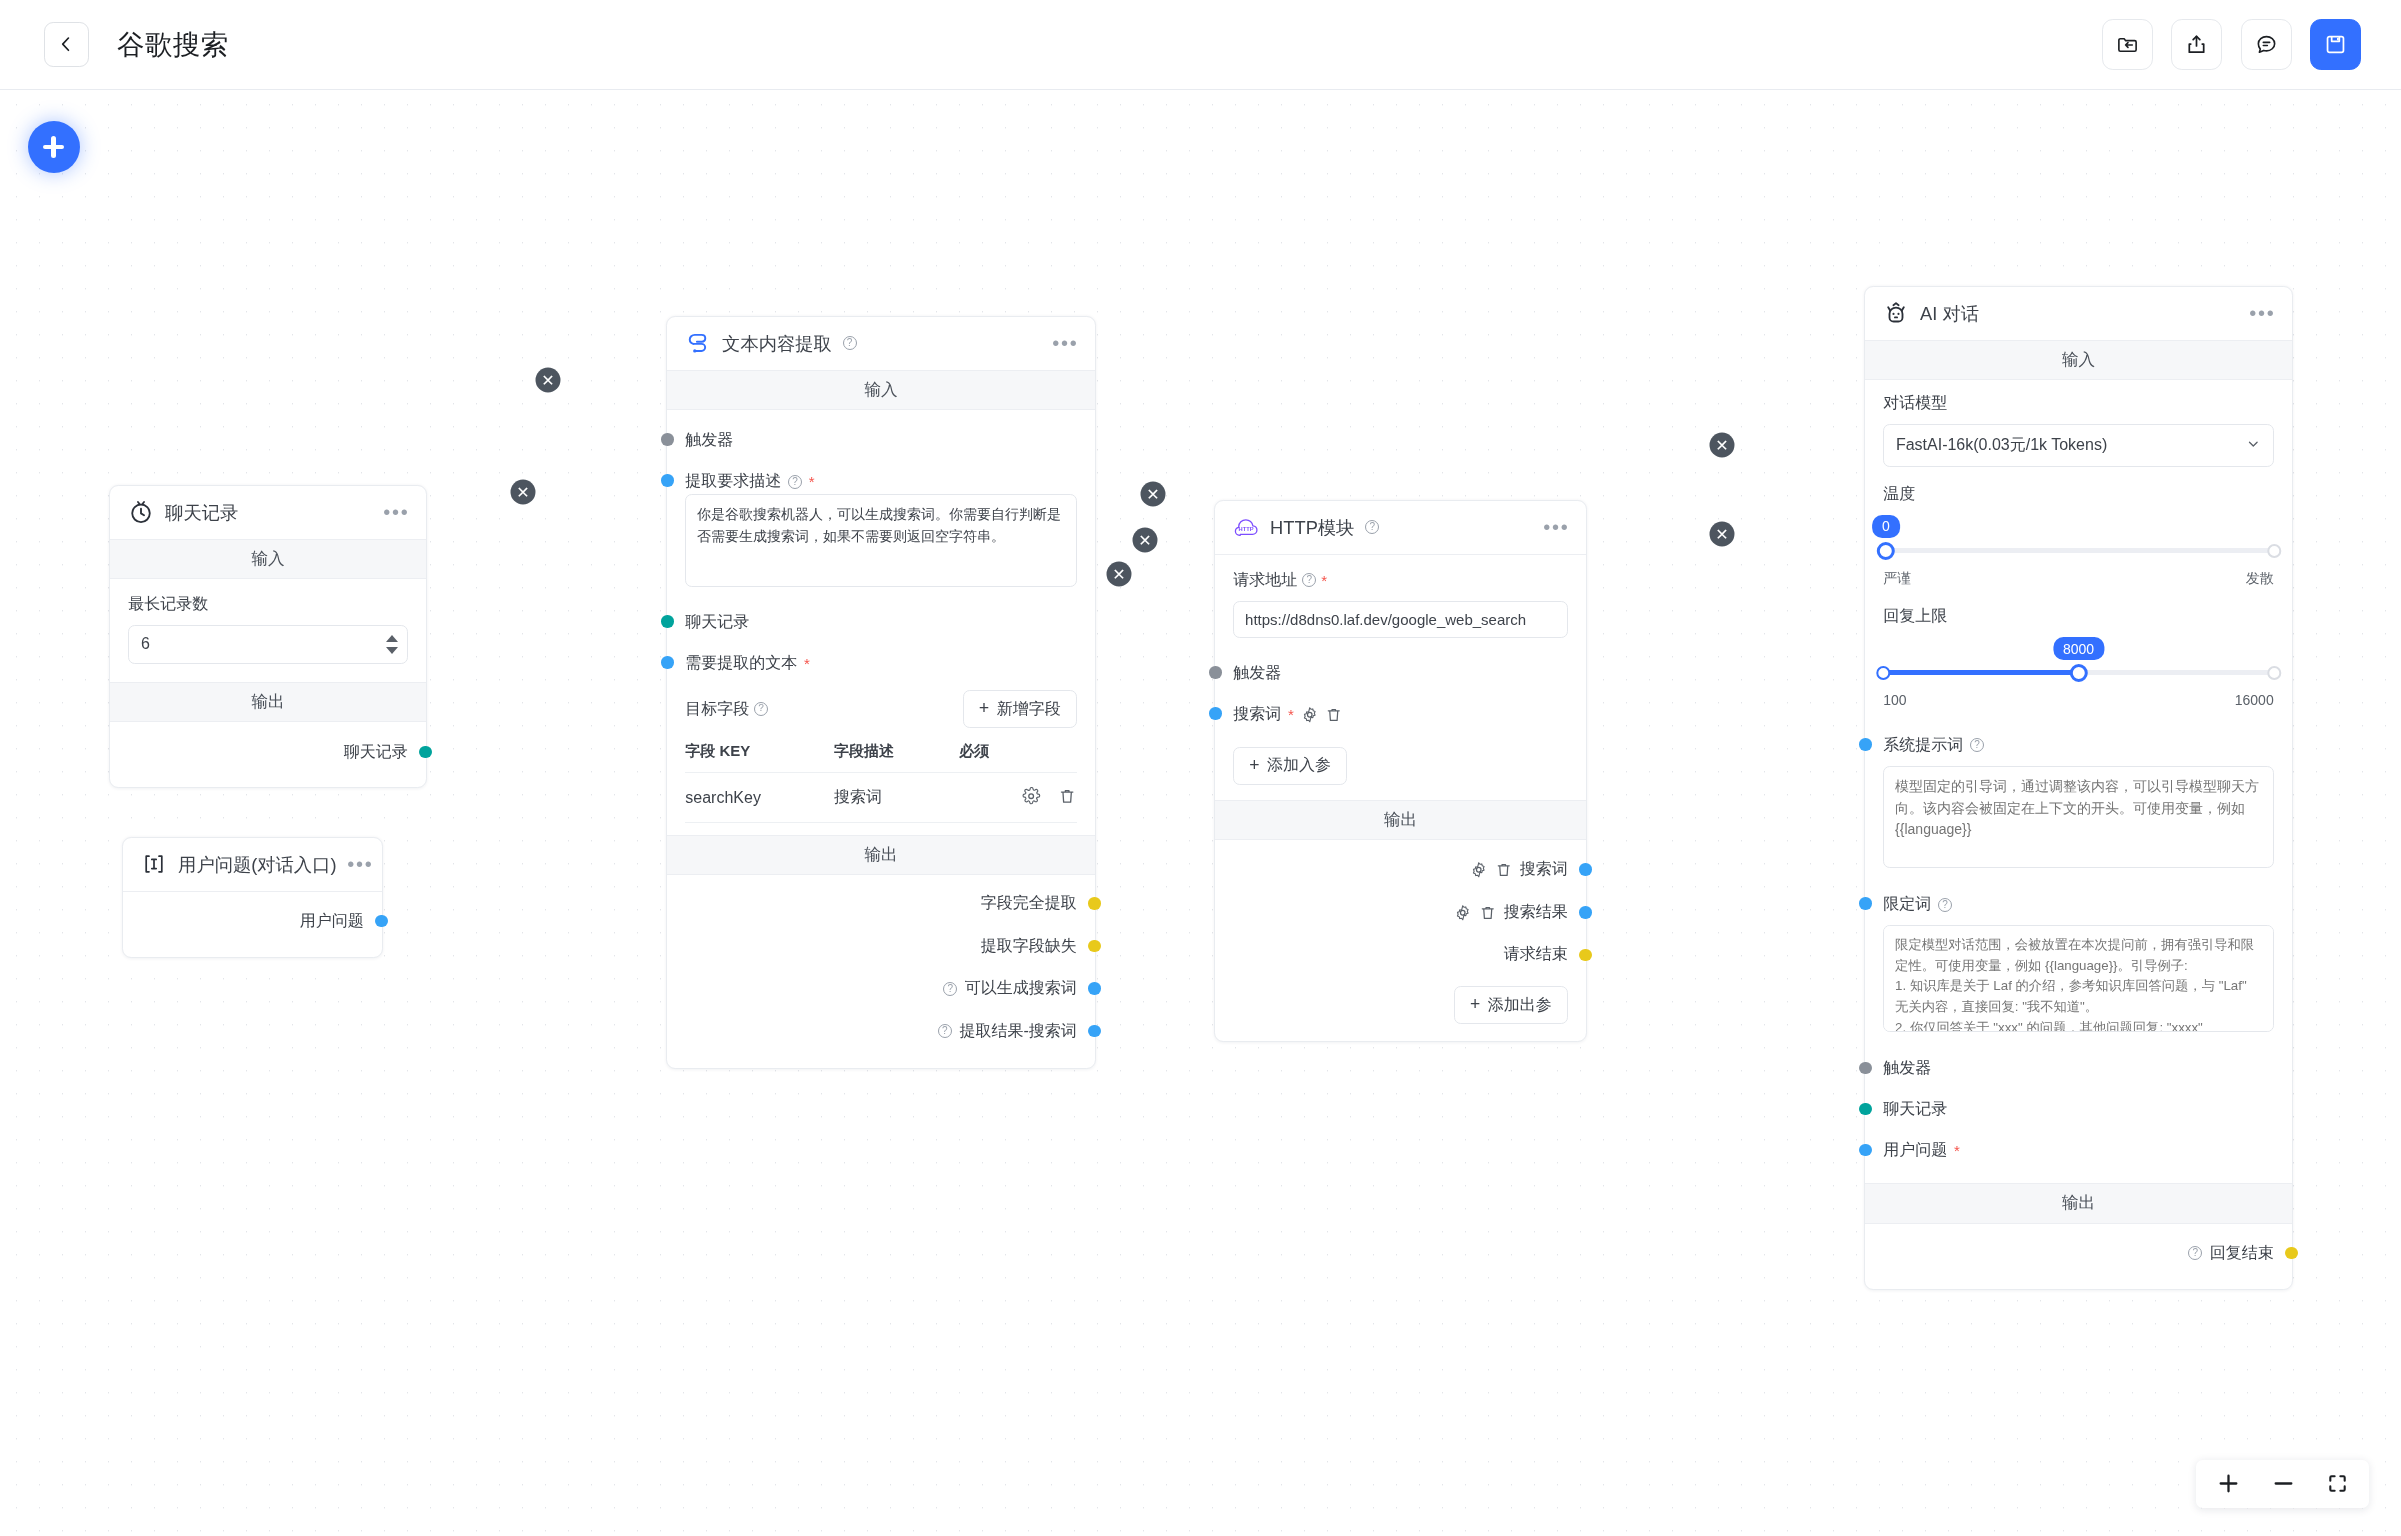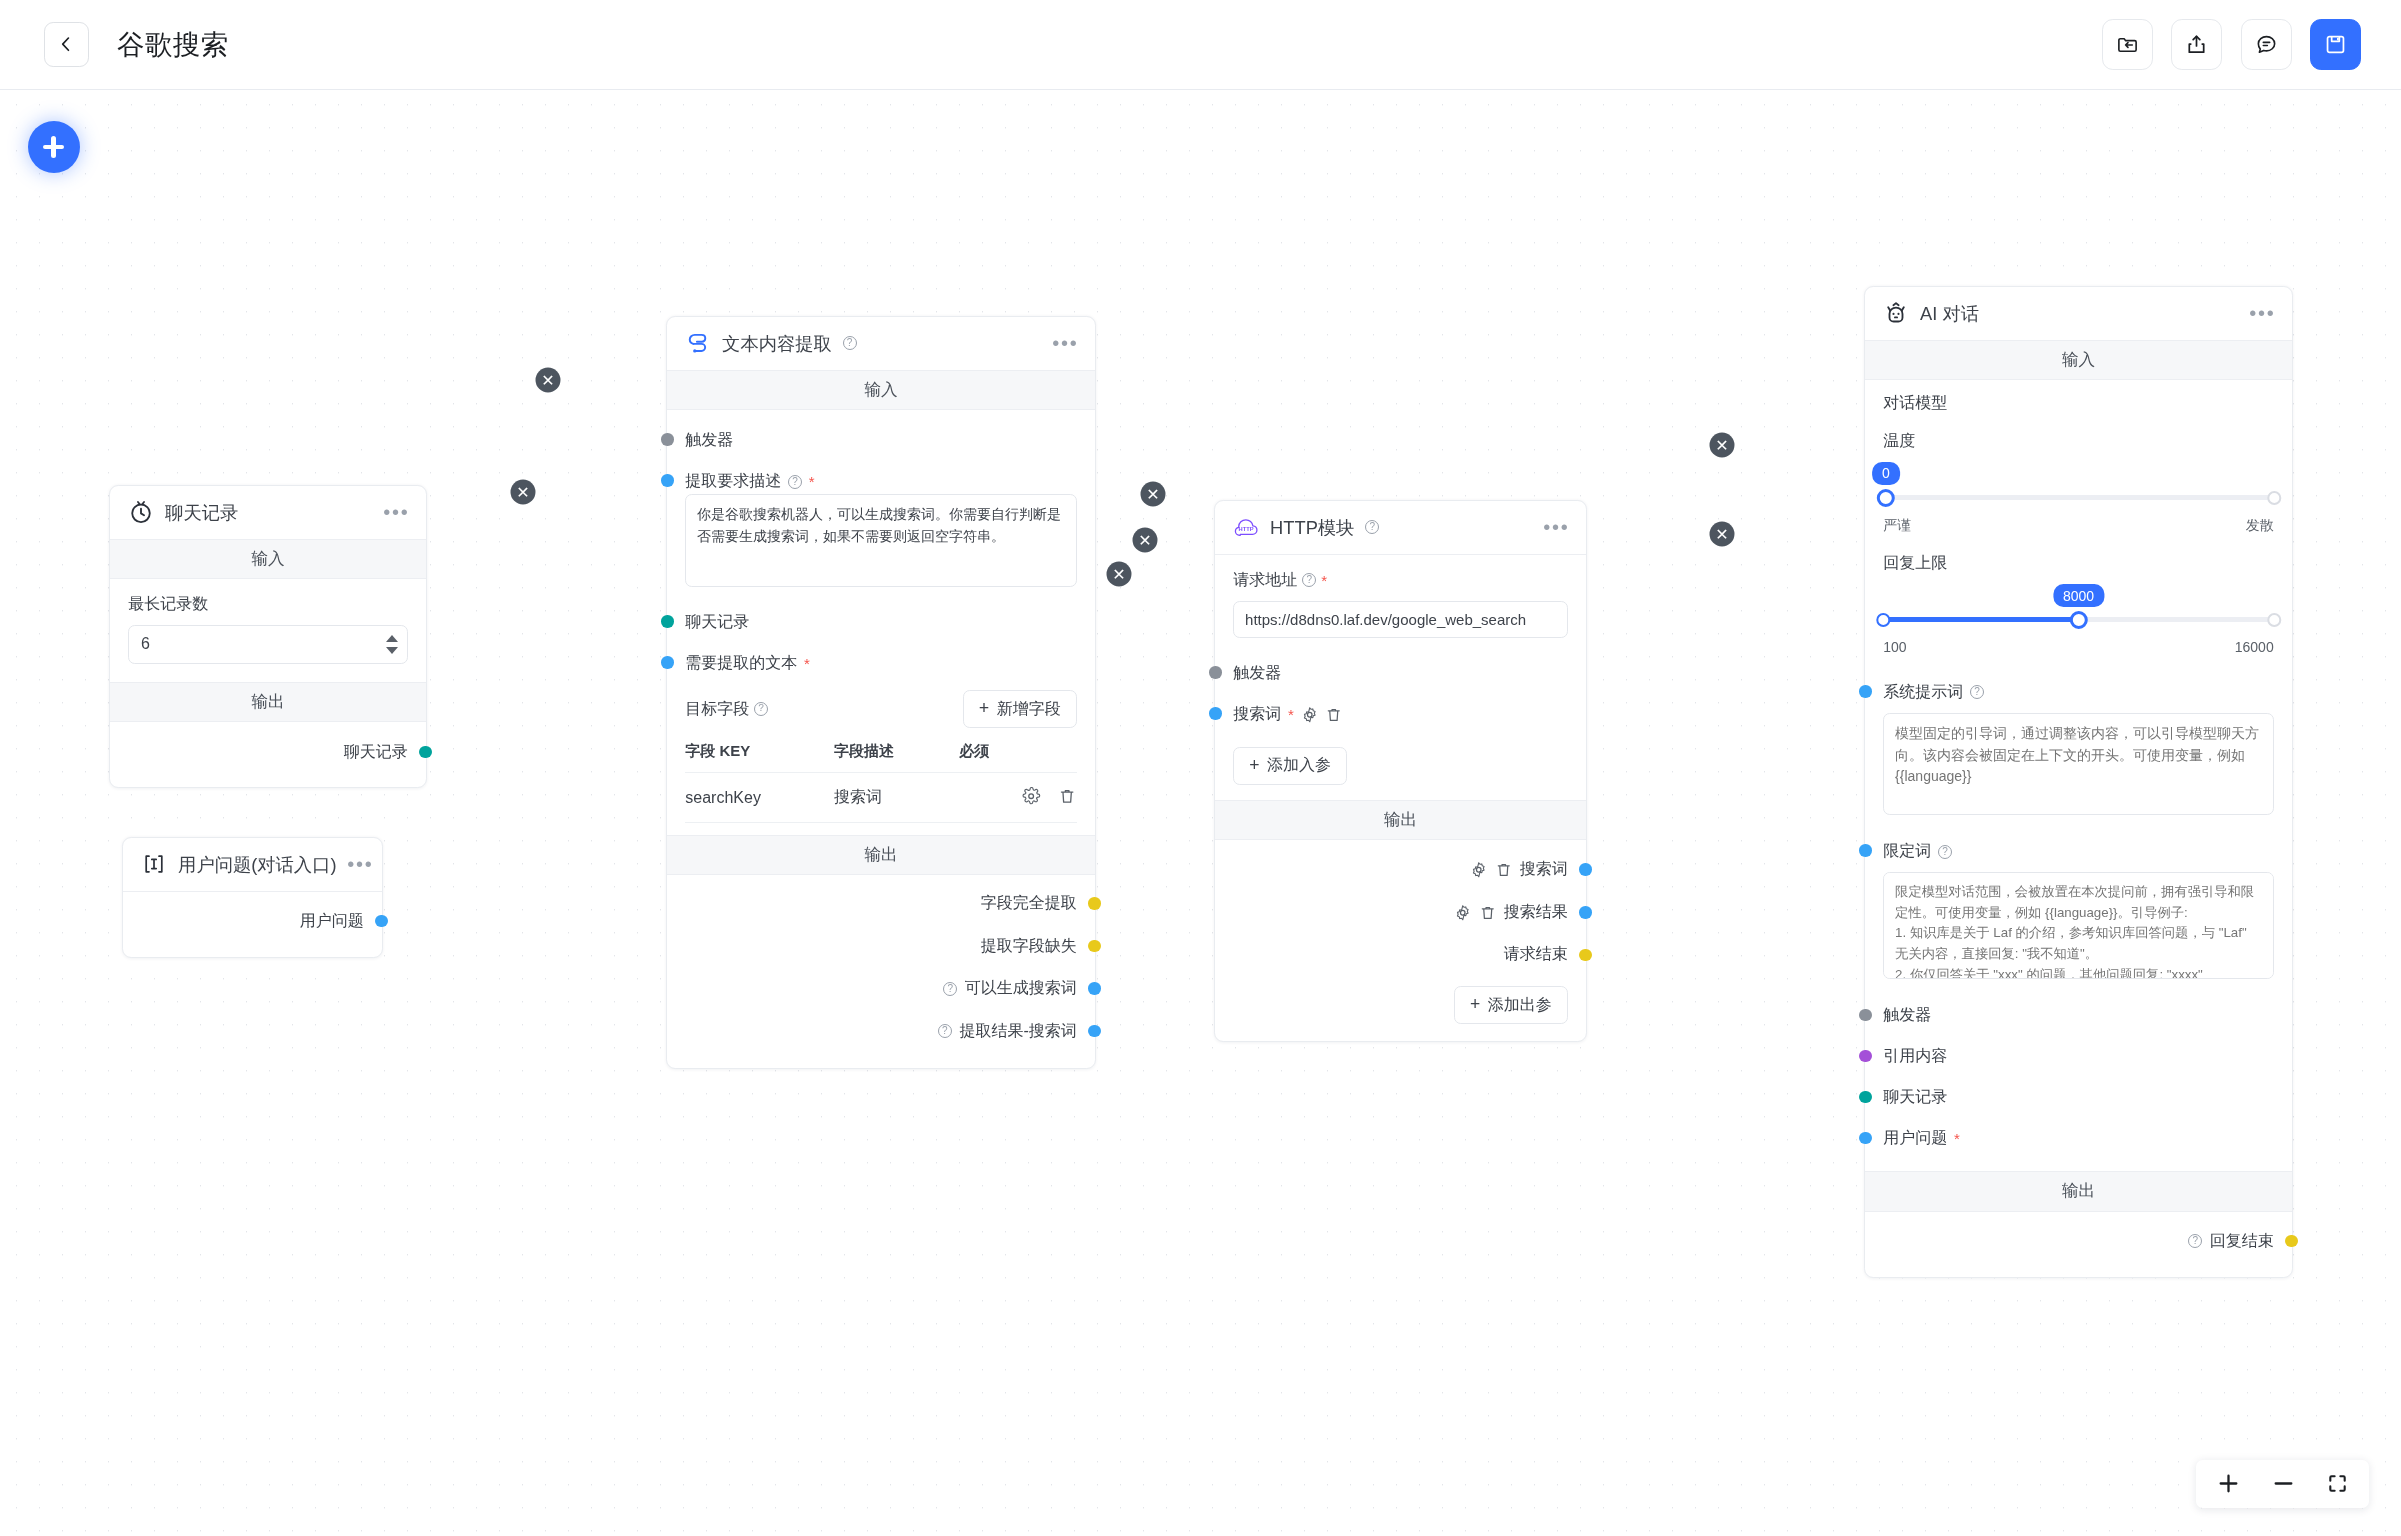--- a/index.html
+++ b/index.html
@@ -538,20 +538,28 @@
             <circle cx="14.3" cy="12.4" r="1" fill="#2b3039"></circle>
             <path d="M11 15.6h2" stroke="#2b3039" stroke-width="1.7" stroke-linecap="round"></path>
           </svg>
         </span>
         <span class="node-title">AI 对话</span>
         <span class="node-dots">•••</span>
       </div>
       <div class="band">输入</div>
       <div class="body" style="padding:13.3px 18.3px 11.6px;">
         <div class="field-label">对话模型</div>
+        <div class="sel">
+          <span>FastAI-16k(0.03元/1k Tokens)</span>
+          <span class="chev">
+            <svg width="16.6" height="16.6" viewBox="0 0 24 24" fill="none">
+              <path d="M6.5 9.5l5.5 5.5 5.5-5.5" stroke="#5a6068" stroke-width="1.9" stroke-linecap="round" stroke-linejoin="round"></path>
+            </svg>
+          </span>
+        </div>
 
         <div class="field-label" style="margin-top:16.6px; margin-bottom:0;">温度</div>
         <div class="slider-wrap">
           <div class="bubble" style="left:2.5px;">0</div>
           <div class="track"></div>
           <div class="knob" style="left:2.5px;"></div>
           <div class="knob hollow" style="left:100%;"></div>
         </div>
         <div class="slider-ends">
           <span>严谨</span>
@@ -584,24 +592,20 @@
           <span>限定词</span>
           <span class="qmark">?</span>
         </div>
         <textarea class="ta ph" rows="5" style="height: 107px; font-size: 13.3px;" placeholder="限定模型对话范围，会被放置在本次提问前，拥有强引导和限定性。可使用变量，例如 {{language}}。引导例子:
 1. 知识库是关于 Laf 的介绍，参考知识库回答问题，与 &quot;Laf&quot; 无关内容，直接回复: &quot;我不知道&quot;。
 2. 你仅回答关于 &quot;xxx&quot; 的问题，其他问题回复: &quot;xxxx&quot;"></textarea>
 
         <div class="in-row" style="margin-top:13.3px;">
           <span class="port left p-grey" style="top:13.3px;"></span>
           <span>触发器</span>
-        </div>
-        <div class="in-row">
-          <span class="port left p-purple" style="top:13.3px;"></span>
-          <span>引用内容</span>
         </div>
         <div class="in-row">
           <span class="port left p-teal" style="top:13.3px;"></span>
           <span>聊天记录</span>
         </div>
         <div class="in-row">
           <span class="port left p-blue" style="top:13.3px;"></span>
           <span>用户问题</span>
           <span class="req">*</span>
         </div>

